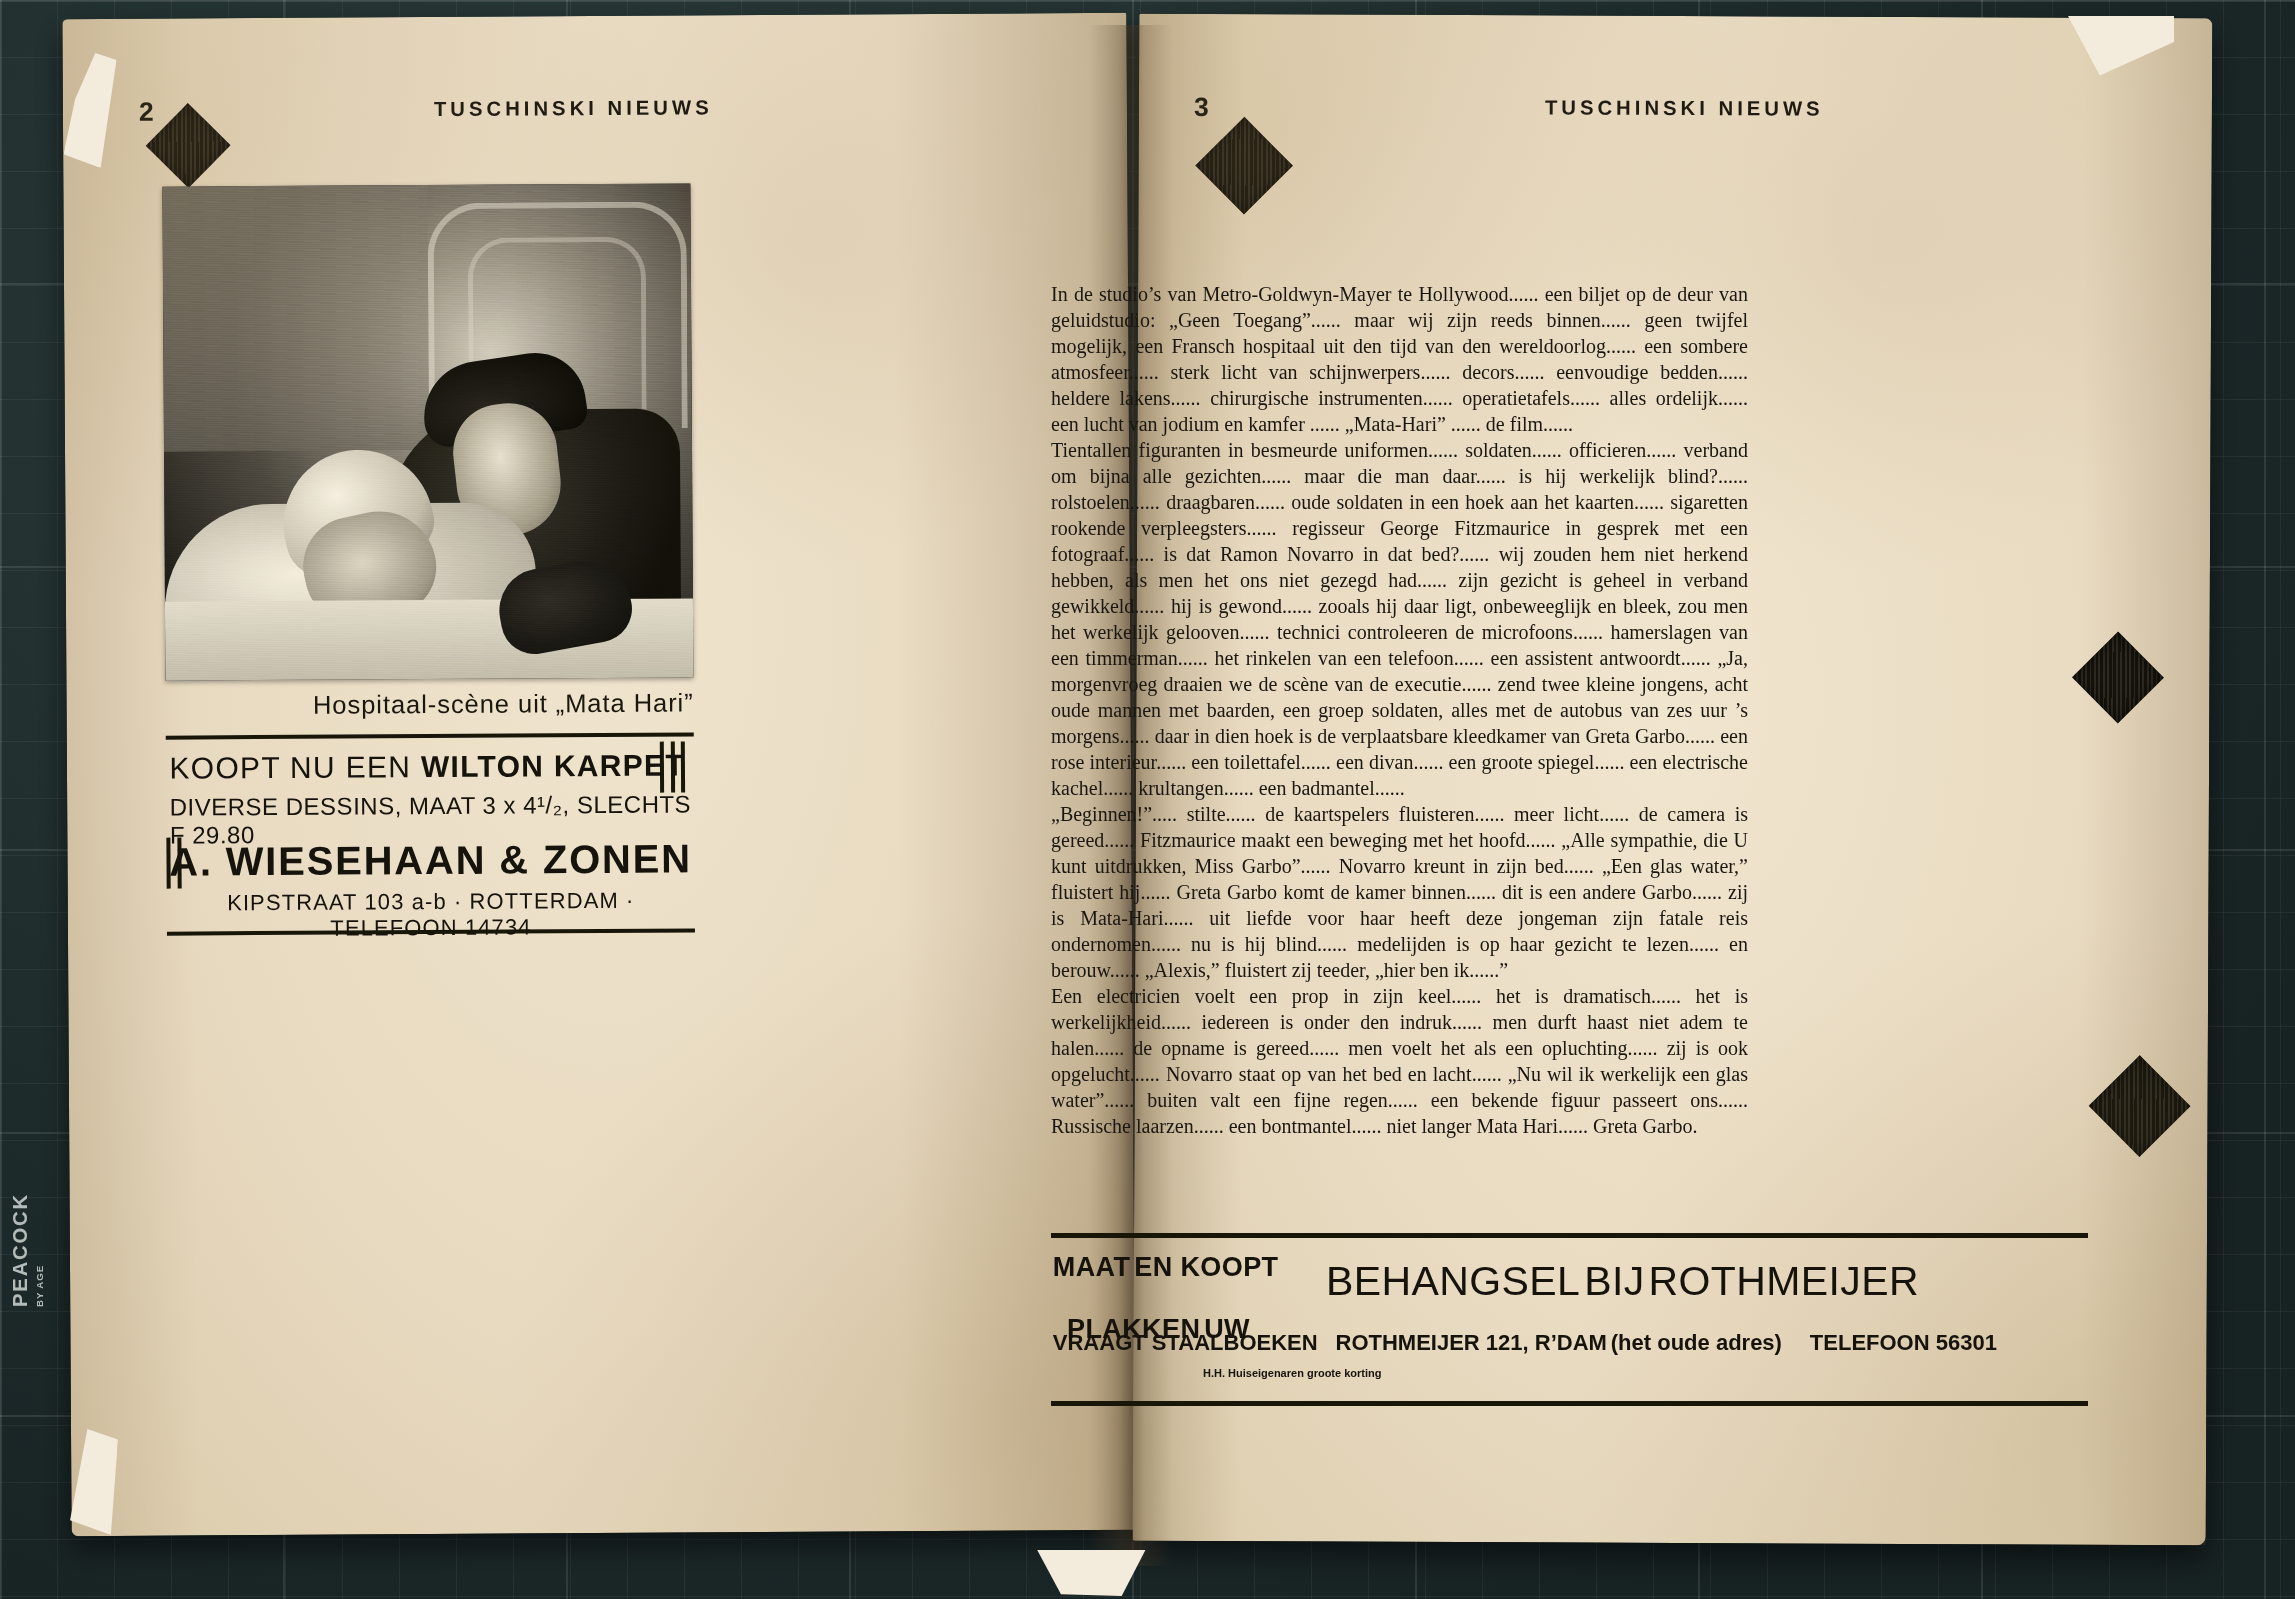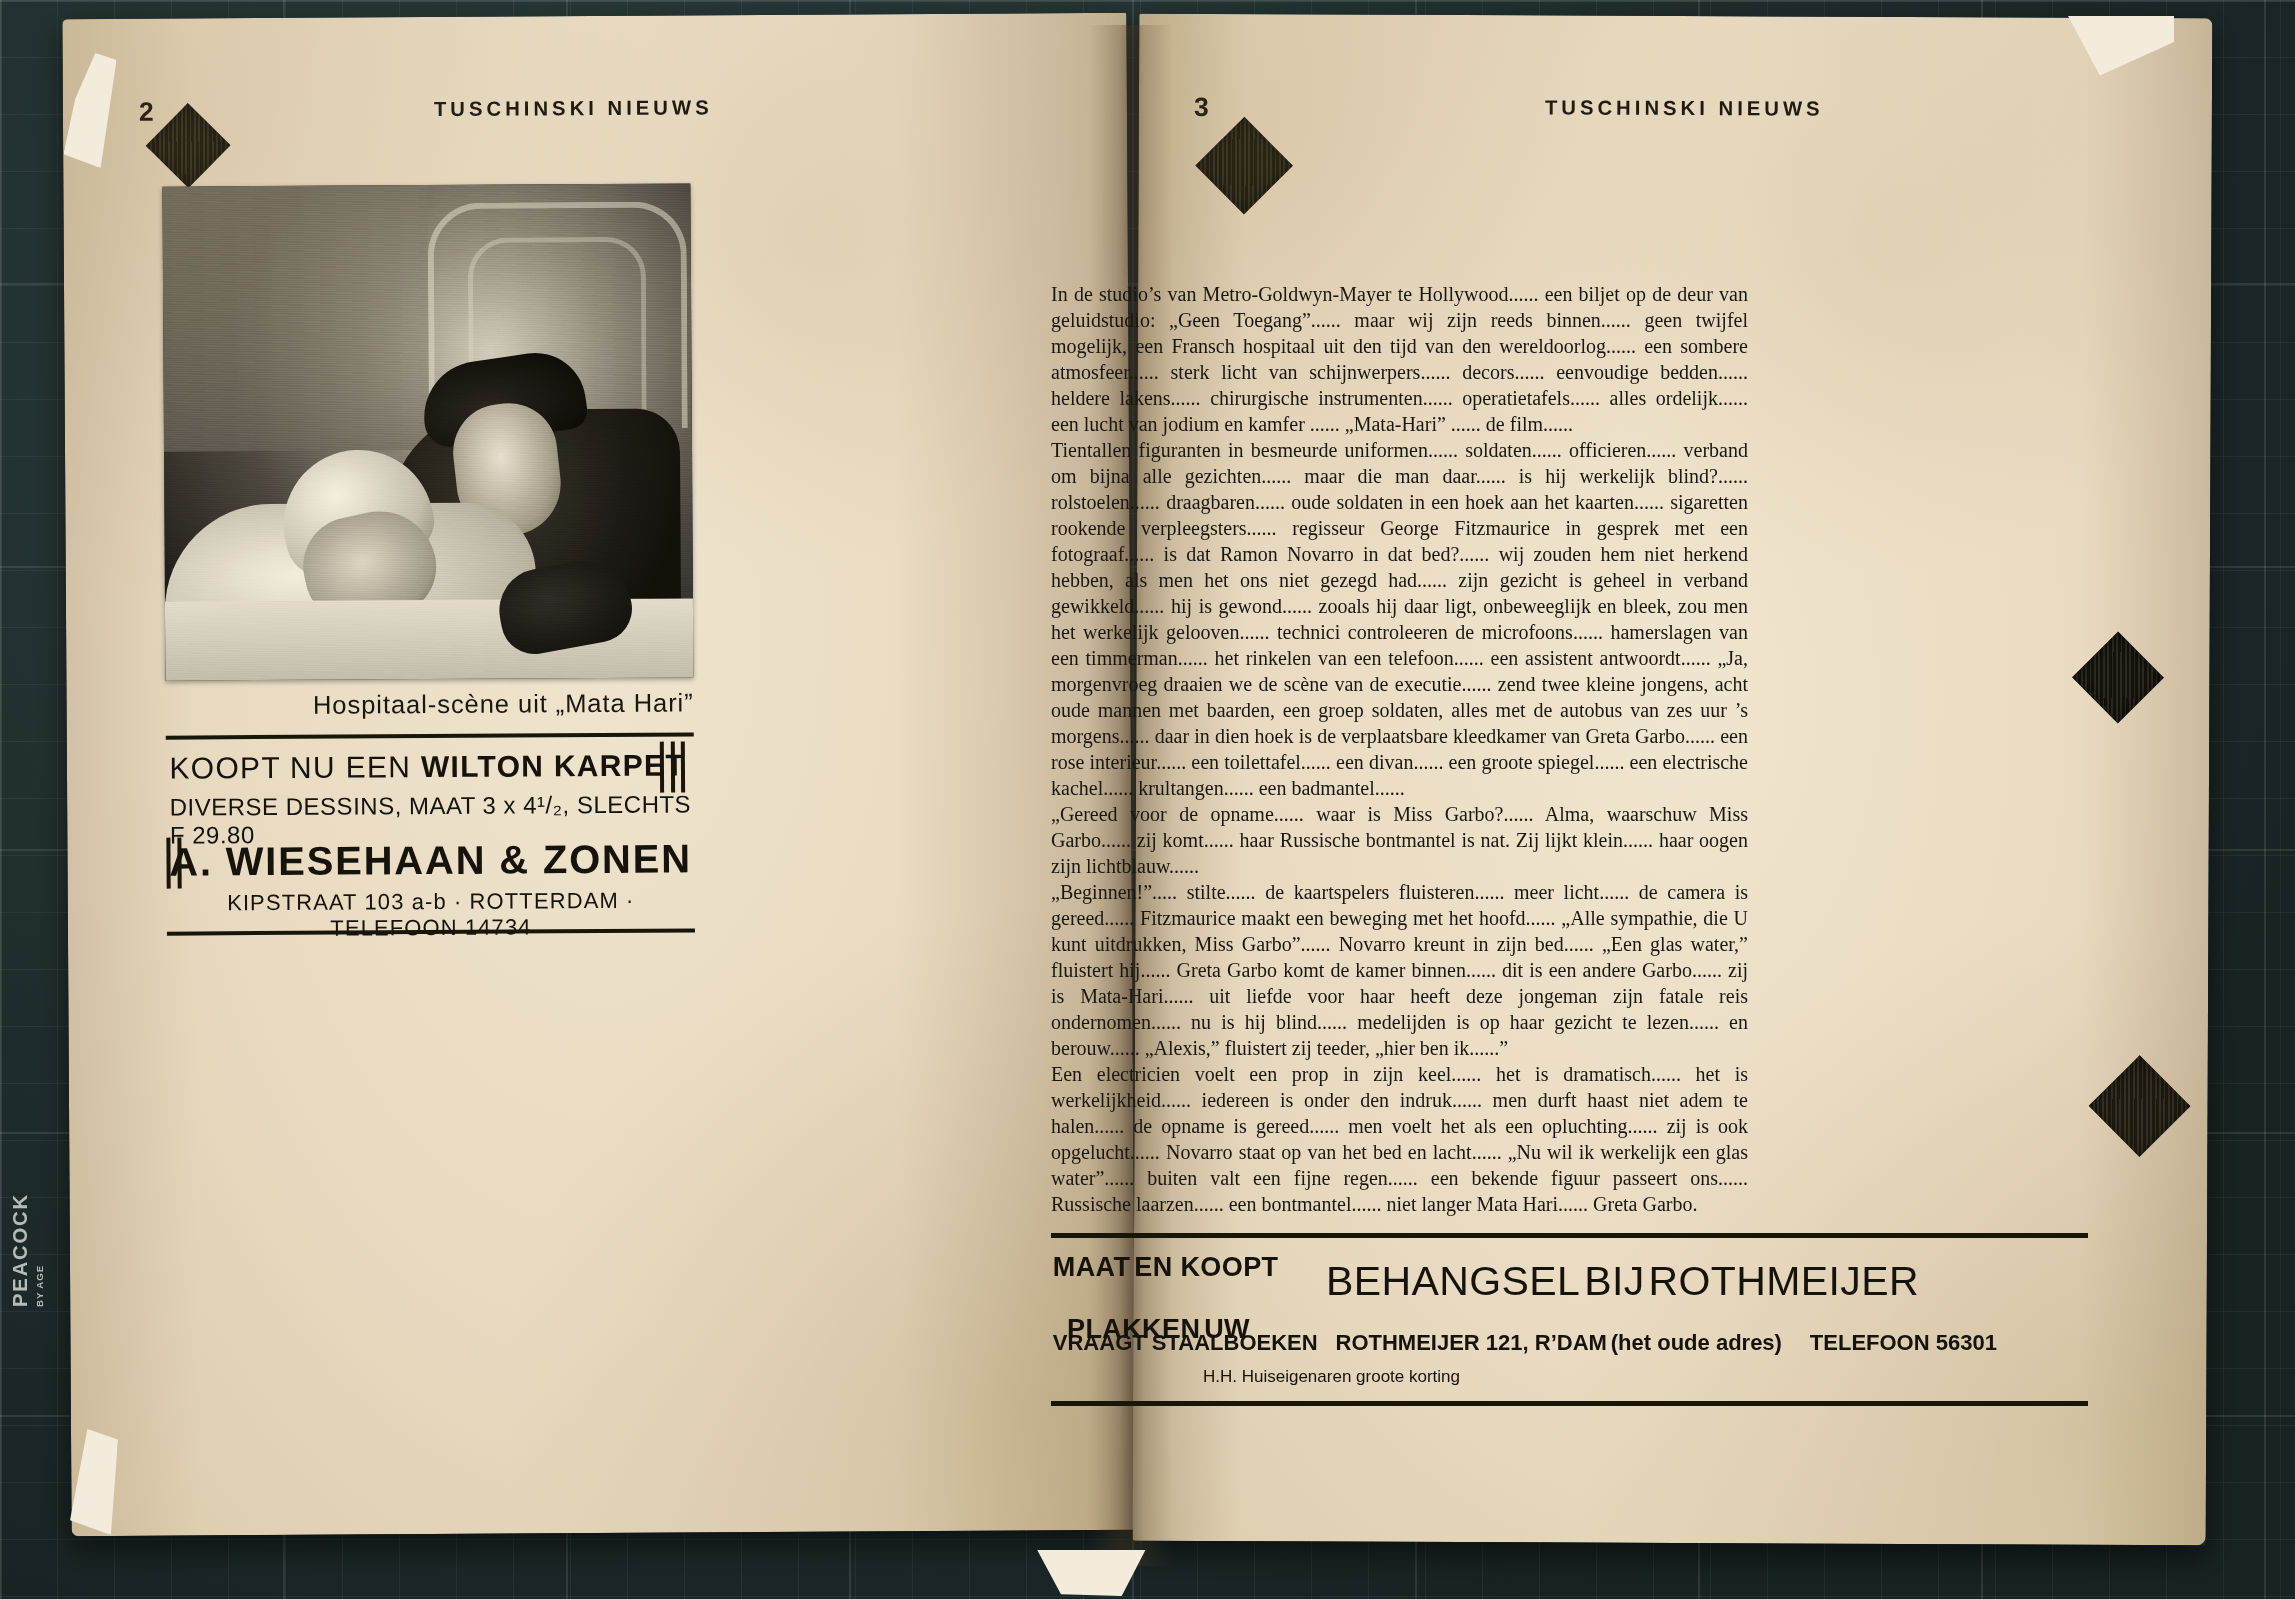--- a/index.html
+++ b/index.html
@@ -288,21 +288,21 @@
     text-align: justify;
     color: #1a1710;
   }
   .article-body p { margin: 0 0 0 0; text-indent: 0; }
   .article-body p + p { margin-top: 0; }
 
   
   .rad-koopt { font-size: 27px; font-weight: bold; letter-spacing: 0.4px; }
   .rad-big { font-size: 41px; font-weight: normal; letter-spacing: 0.4px; }
   .rad-addr { font-size: 22px; font-weight: bold; }
-  .rad-small { font-size: 17px; font-weight: normal; }
+  .rad-small { font-size: 11px; font-weight: bold; }
 </style>
 </head>
 <body>
 
 <div class="mat"></div>
 <div class="mat-brand">
   <span>PEACOCK</span>
   <small>BY AGE</small>
 </div>
 
@@ -371,21 +371,20 @@
 
   <div class="tear tl"></div>
   <div class="tear bl"></div>
   <div class="tear tr"></div>
   <div class="tear bm"></div>
 
 
   <div class="article-body">
     <p>In de studio’s van Metro-Goldwyn-Mayer te Hollywood...... een biljet op de deur van geluidstudio: „Geen Toegang”...... maar wij zijn reeds binnen...... geen twijfel mogelijk, een Fransch hospitaal uit den tijd van den wereldoorlog...... een sombere atmosfeer...... sterk licht van schijnwerpers...... decors...... eenvoudige bedden...... heldere lakens...... chirurgische instrumenten...... operatietafels...... alles ordelijk...... een lucht van jodium en kamfer ...... „Mata-Hari” ...... de film......</p>
     <p>Tientallen figuranten in besmeurde uniformen...... soldaten...... officieren...... verband om bijna alle gezichten...... maar die man daar...... is hij werkelijk blind?...... rolstoelen...... draagbaren...... oude soldaten in een hoek aan het kaarten...... sigaretten rookende verpleegsters...... regisseur George Fitzmaurice in gesprek met een fotograaf...... is dat Ramon Novarro in dat bed?...... wij zouden hem niet herkend hebben, als men het ons niet gezegd had...... zijn gezicht is geheel in verband gewikkeld...... hij is gewond...... zooals hij daar ligt, onbeweeglijk en bleek, zou men het werkelijk gelooven...... technici controleeren de microfoons...... hamerslagen van een timmerman...... het rinkelen van een telefoon...... een assistent antwoordt...... „Ja, morgenvroeg draaien we de scène van de executie...... zend twee kleine jongens, acht oude mannen met baarden, een groep soldaten, alles met de autobus van zes uur ’s morgens...... daar in dien hoek is de verplaatsbare kleedkamer van Greta Garbo...... een rose interieur...... een toilettafel...... een divan...... een groote spiegel...... een electrische kachel...... krultangen...... een badmantel......</p>
-    <p>„Gereed voor de opname...... waar is Miss Garbo?...... Alma, waarschuw Miss Garbo...... zij komt...... haar Russische bontmantel is nat. Zij lijkt klein...... haar oogen zijn lichtblauw......</p>
     <p>„Beginnen!”..... stilte...... de kaartspelers fluisteren...... meer licht...... de camera is gereed...... Fitzmaurice maakt een beweging met het hoofd...... „Alle sympathie, die U kunt uitdrukken, Miss Garbo”...... Novarro kreunt in zijn bed...... „Een glas water,” fluistert hij...... Greta Garbo komt de kamer binnen...... dit is een andere Garbo...... zij is Mata-Hari...... uit liefde voor haar heeft deze jongeman zijn fatale reis ondernomen...... nu is hij blind...... medelijden is op haar gezicht te lezen...... en berouw...... „Alexis,” fluistert zij teeder, „hier ben ik......”</p>
     <p>Een electricien voelt een prop in zijn keel...... het is dramatisch...... het is werkelijkheid...... iedereen is onder den indruk...... men durft haast niet adem te halen...... de opname is gereed...... men voelt het als een opluchting...... zij is ook opgelucht...... Novarro staat op van het bed en lacht...... „Nu wil ik werkelijk een glas water”...... buiten valt een fijne regen...... een bekende figuur passeert ons...... Russische laarzen...... een bontmantel...... niet langer Mata Hari...... Greta Garbo.</p>
   </div>
 
   <div class="ad" style="left:1014px; top:1217px; width:1037px;">
     <div class="rule" style="position:absolute; left:0; top:0; width:1037px; height:5.3px;"></div>
 
     <div style="position:absolute; left:1.8px; top:19.4px;">
       <span class="rad-koopt">MAAT</span>
       <span class="rad-koopt thin">EN KOOPT</span>

